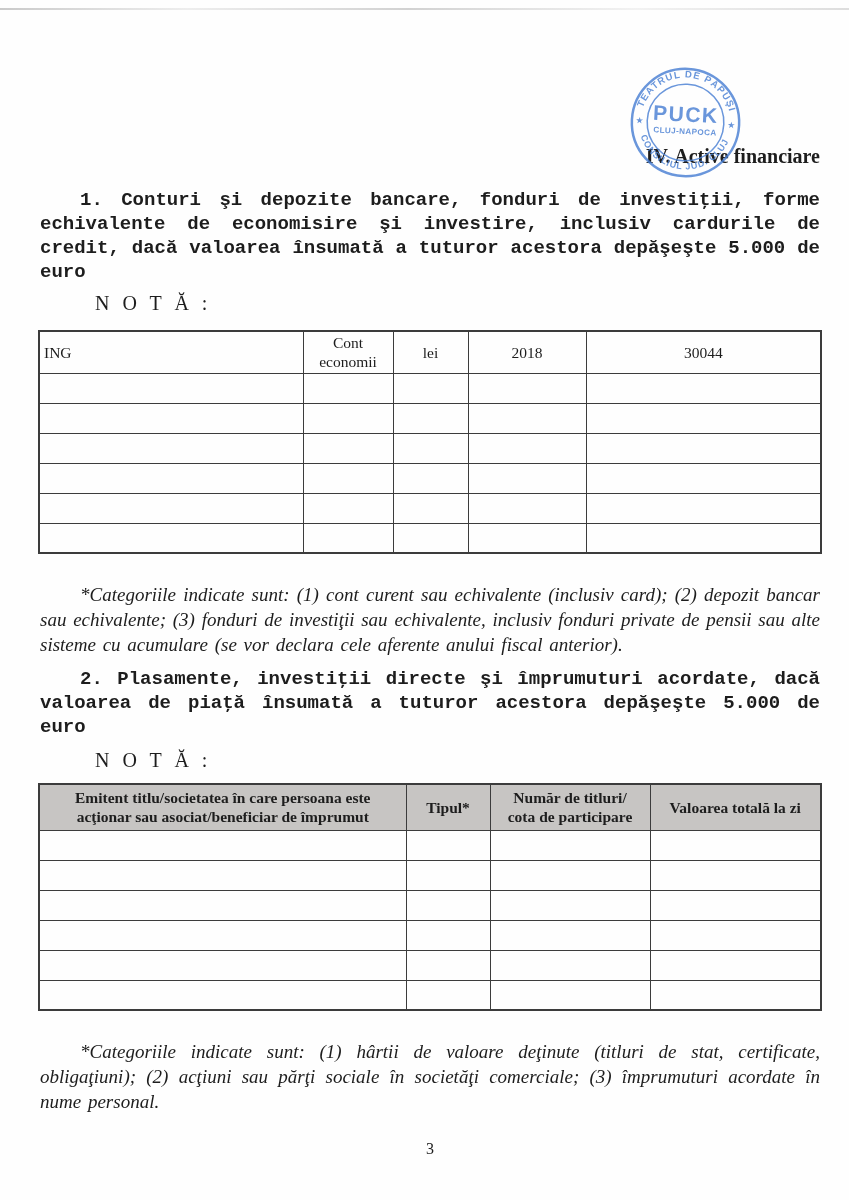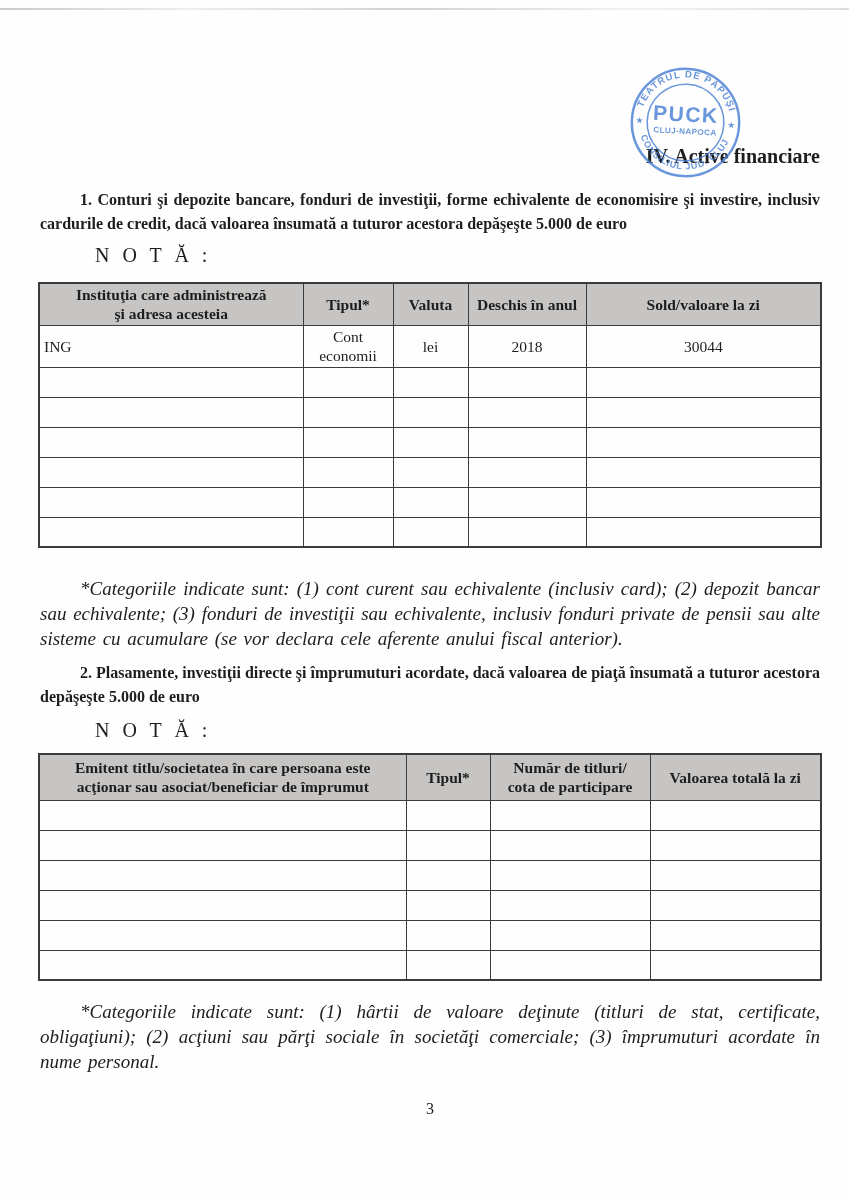--- a/index.html
+++ b/index.html
@@ -31,25 +31,26 @@
   }
   .section-title {
     margin: 146px 0 0 40px;
     font-size: 20px;
     font-weight: bold;
     line-height: 20px;
     text-align: right;
   }
   .para-bold {
     margin: 22px 0 0 0;
-    font-size: 16px;
+    font-size: 19px;
     font-weight: bold;
     line-height: 24px;
     text-align: justify;
     text-indent: 40px;
+    font-family: Liberation Mono, monospace;
   }
   .nota-block {
     margin: 8px 0 0 55px;
   }
   .nota-label {
     font-size: 20px;
     letter-spacing: 4px;
     line-height: 22px;
   }
   .nota-text {
@@ -92,21 +93,21 @@
   #table2 tr.blank { height: 30px; }
   .footnote {
     margin: 28px 0 0 0;
     font-size: 19px;
     font-style: italic;
     line-height: 25px;
     text-align: justify;
     text-indent: 40px;
     word-spacing: 2px;
   }
-  .footnote.second { margin-top: 18px; }
+  .footnote.second { margin-top: 28px; }
   .para-bold.second { margin-top: 10px; }
   .nota-block.second { margin-top: 10px; }
   #table2 { margin-top: 12px; }
   .page-number {
     margin-top: 26px;
     text-align: center;
     font-size: 16px;
   }
   
   .stamp {
@@ -172,28 +173,20 @@
 
     <table class="decl" id="table1">
       <colgroup>
         <col style="width:264px">
           <col style="width:90px">
           <col style="width:75px">
           <col style="width:118px">
           <col style="width:235px">
       </colgroup>
       <tbody>
-        <tr class="head">
-          <th>Instituţia care administrează
-şi adresa acesteia</th>
-          <th>Tipul*</th>
-          <th>Valuta</th>
-          <th>Deschis în anul</th>
-          <th>Sold/valoare la zi</th>
-        </tr>
         <tr class="data">
           <td class="left">ING</td>
           <td>Cont economii</td>
           <td>lei</td>
           <td>2018</td>
           <td>30044</td>
         </tr>
         <tr class="blank">
             <td></td>
             <td></td>

